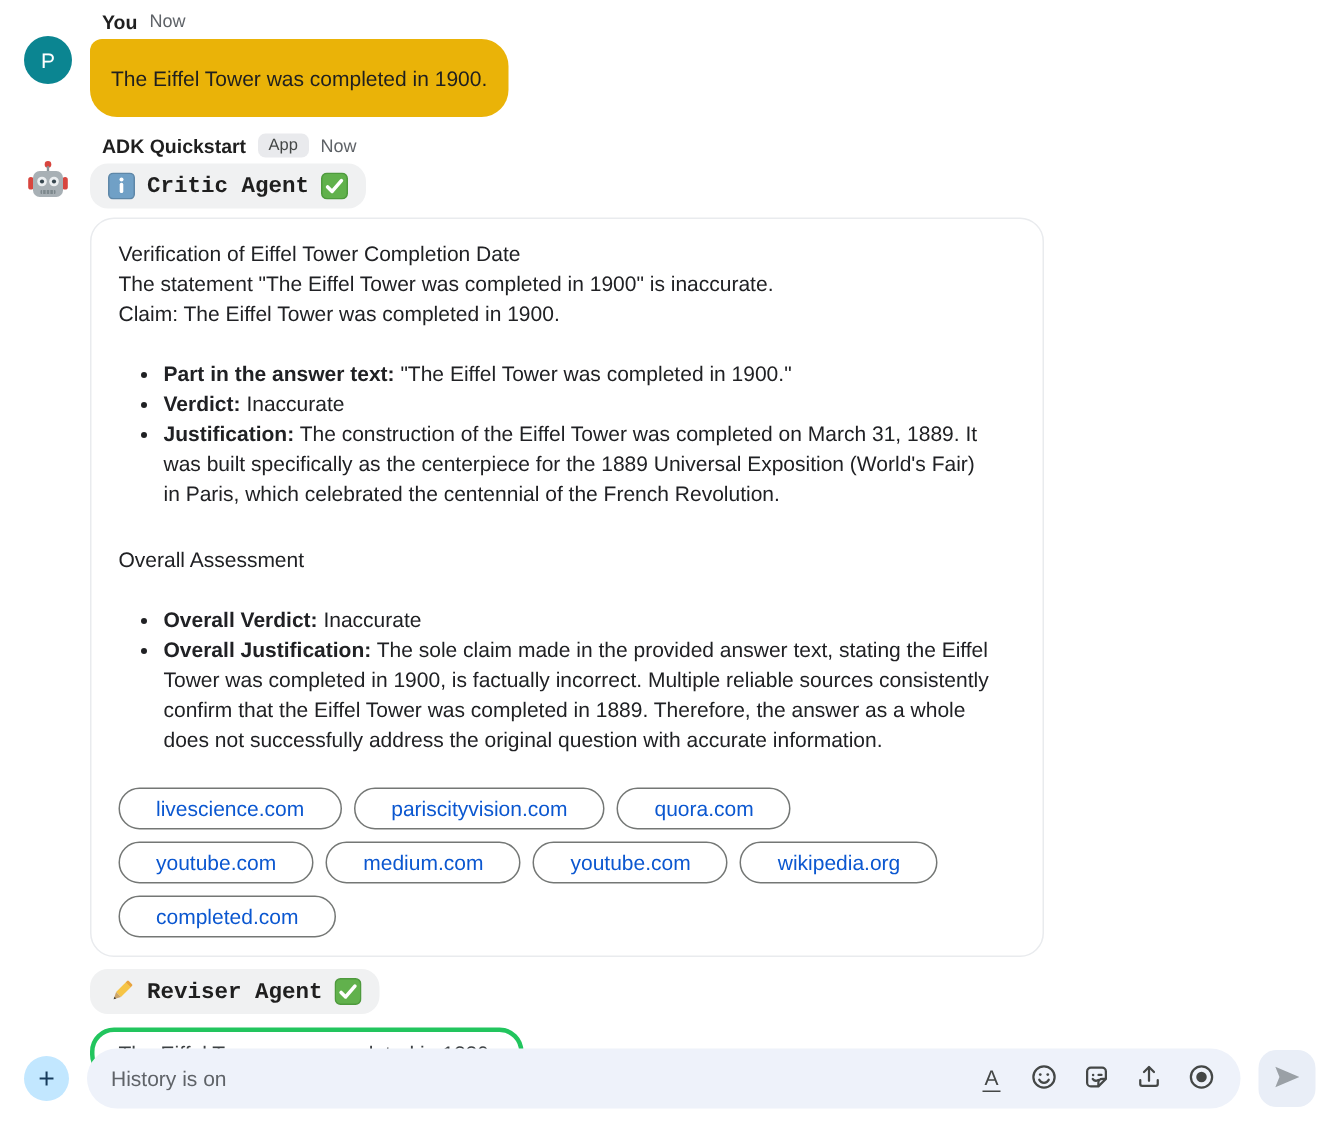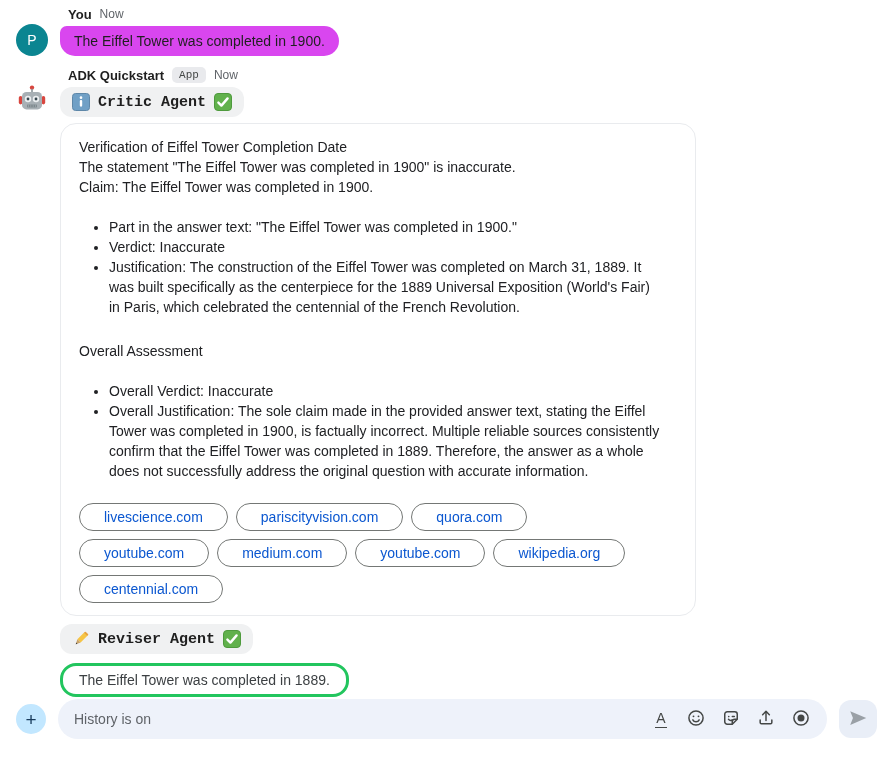--- a/index.html
+++ b/index.html
@@ -22,48 +22,48 @@
     margin-top: 18px;
   }
   .user-avatar { background: #0b8591; color: #fff; font-size: 14px; font-weight: 500; }
   .bot-avatar { background: transparent; }
   .content-col { display: flex; flex-direction: column; align-items: flex-start; flex: 1; min-width: 0; }
 
   .mhdr { display: flex; align-items: center; gap: 8px; margin: 0 0 4px 8px; height: 16px; }
   .sender { font-weight: 700; font-size: 13px; color: #1f1f1f; }
   .badge {
     background: #e9eaed; color: #444746; font-size: 11px; font-weight: 500;
-    padding: 1px 7px; border-radius: 5px; line-height: 14px; font-family: Liberation Mono, monospace;
+    padding: 1px 7px; border-radius: 5px; line-height: 14px;
   }
   .time { font-size: 12px; color: #5f6368; }
 
   .user-bubble {
-    background: #d946ef; color: #1f1f1f; font-size: 14px; line-height: 18px;
-    padding: 6px 14px; border-radius: 8px 18px 18px 18px; display: inline-block;
+    background: #eab308; color: #1f1f1f; font-size: 14px; line-height: 18px;
+    padding: 17px 14px; border-radius: 8px 18px 18px 18px; display: inline-block;
   }
 
   .agent-chip {
     display: inline-flex; align-items: center; gap: 8px;
     background: #f0f1f2; border-radius: 12px; padding: 5px 12px;
     font-size: 15px; font-weight: 700; color: #1f1f1f; height: 30px; font-family: Liberation Mono, monospace;
   }
   .agent-chip svg { display: block; }
 
   .card {
     width: 636px; background: #ffffff;
     border: 1.5px solid #e9ebee; border-radius: 16px;
     padding: 13px 34px 12px 18px;
     margin-top: 6px; margin-bottom: 8px;
     font-size: 14px; line-height: 20px; color: #202124;
   }
   .card p { margin: 0; }
   .card ul { margin: 20px 0 24px 0; padding-left: 30px; }
   .card ul.second { margin: 20px 0 22px 0; }
   .card li { line-height: 20px; }
-  .card strong { font-weight: 400; }
+  .card strong { font-weight: 700; }
   .chips { display: flex; flex-direction: column; gap: 8px; }
   .chip-row { display: flex; gap: 8px; }
   .src-chip {
     display: inline-flex; align-items: center; justify-content: center;
     height: 28px; padding: 0 24px;
     border: 1px solid #747775; border-radius: 15px; background: #fff;
     color: #0b57d0; font-size: 14px; font-weight: 500; cursor: pointer;
     text-decoration: none; white-space: nowrap;
   }
 
@@ -196,21 +196,21 @@
             <a class="src-chip">pariscityvision.com</a>
             <a class="src-chip">quora.com</a>
           </div>
           <div class="chip-row">
             <a class="src-chip">youtube.com</a>
             <a class="src-chip">medium.com</a>
             <a class="src-chip">youtube.com</a>
             <a class="src-chip">wikipedia.org</a>
           </div>
           <div class="chip-row">
-            <a class="src-chip">centennial.com</a>
+            <a class="src-chip">completed.com</a>
           </div>
         </div>
       </div>
 
       <div class="agent-chip reviser-chip">
         <span>
           <svg width="18" height="18" viewBox="0 0 18 18">
             <g transform="rotate(45 9 9)">
               <rect x="6.7" y="0.6" width="4.6" height="2.4" rx="0.8" fill="#e8a33d"></rect>
               <rect x="6.7" y="2.6" width="4.6" height="9.2" fill="#f6c445"></rect>

